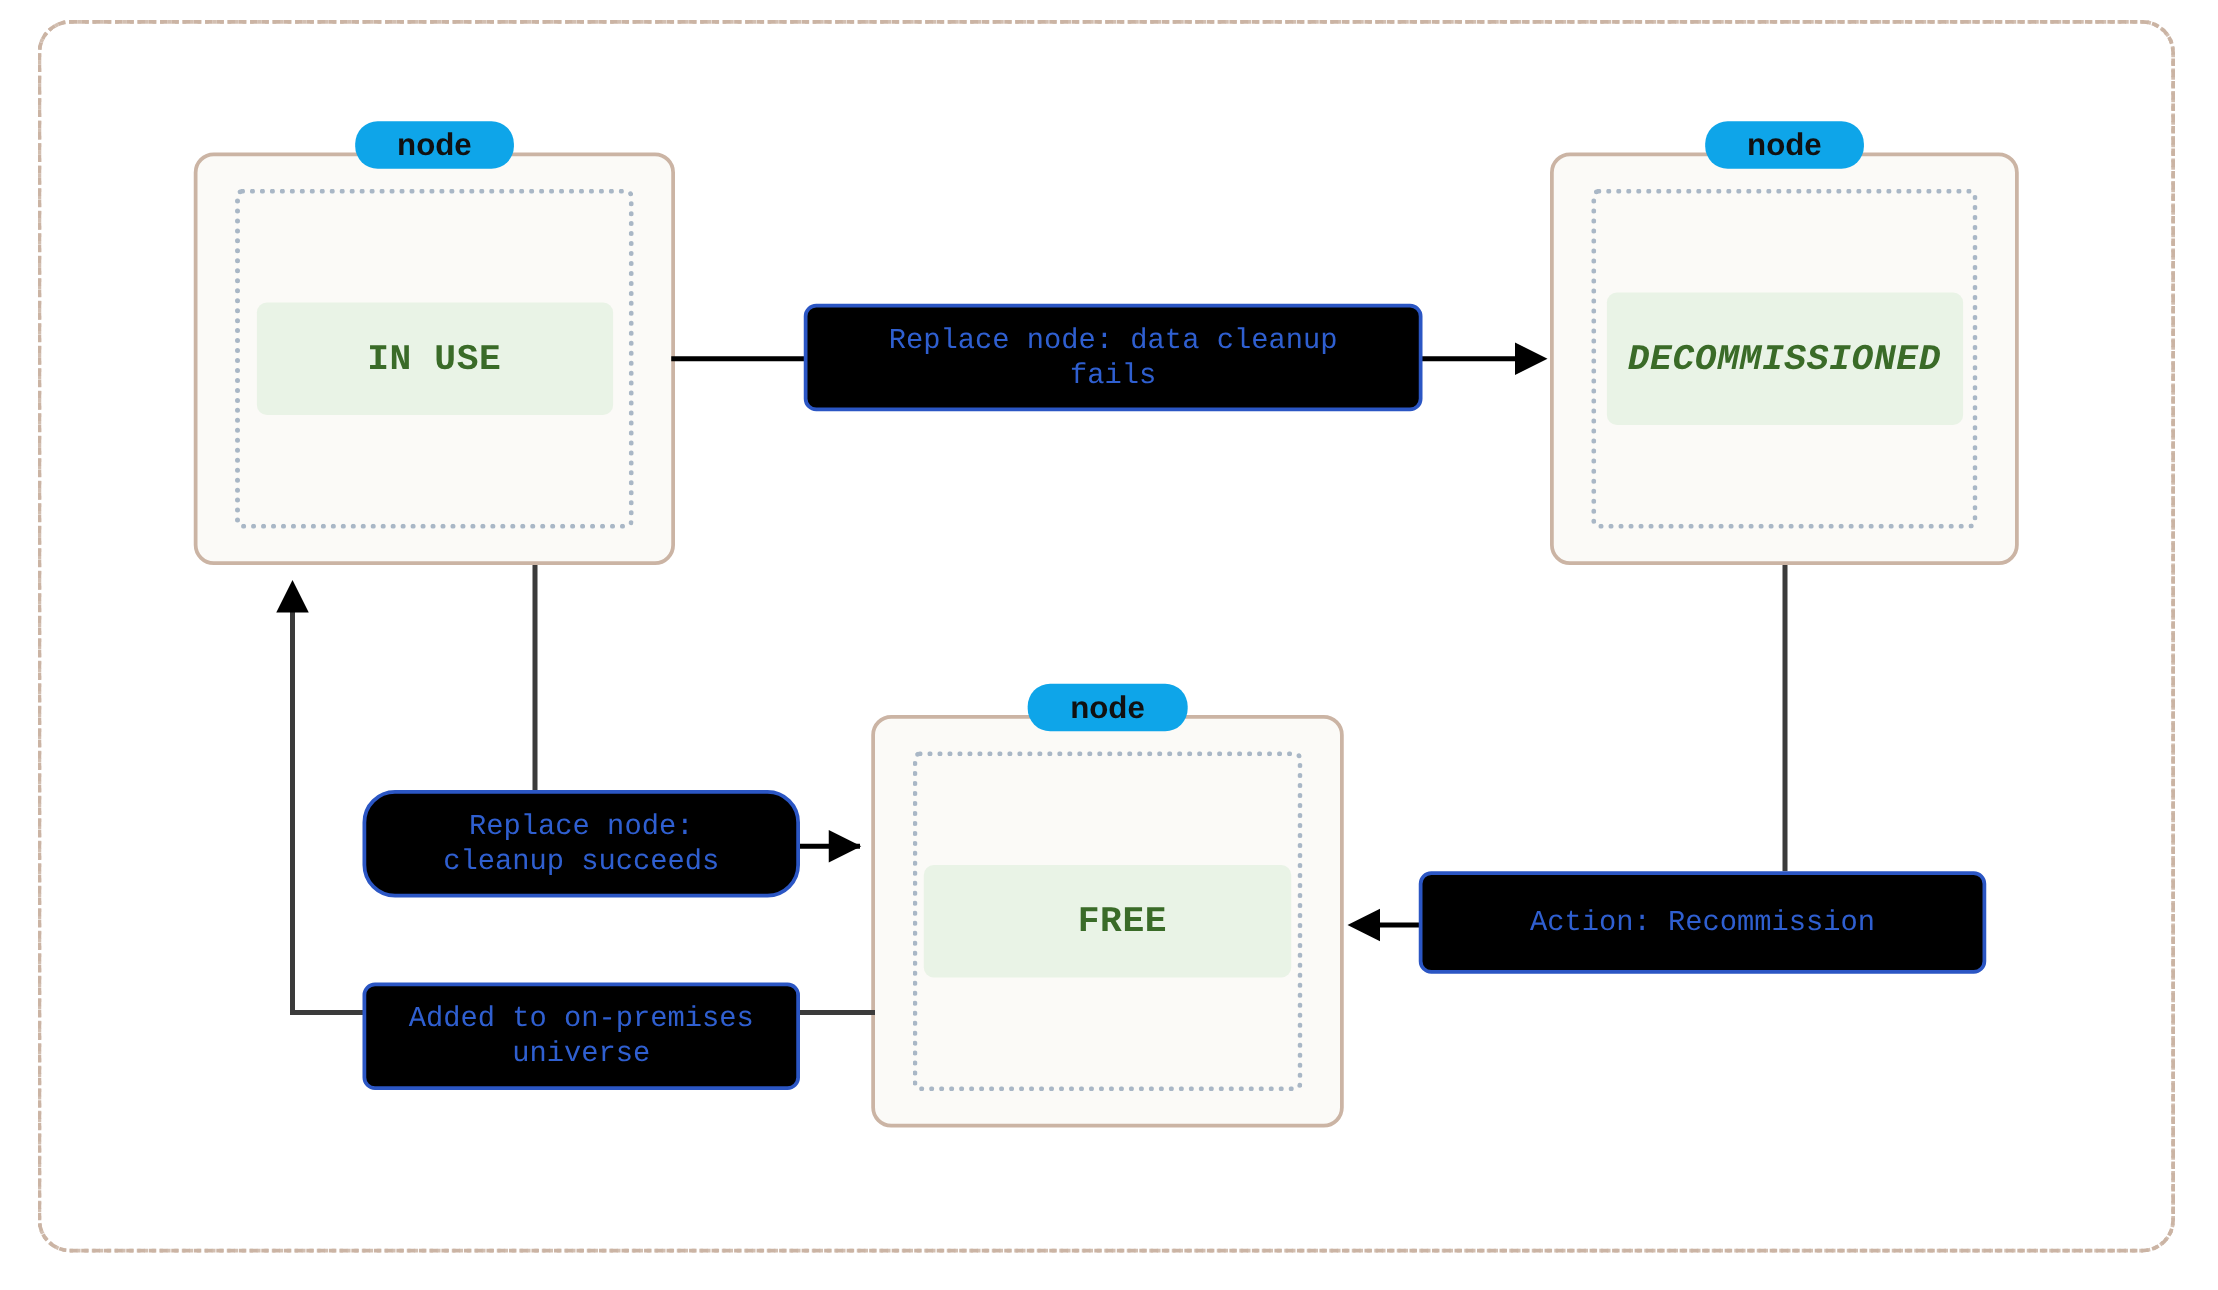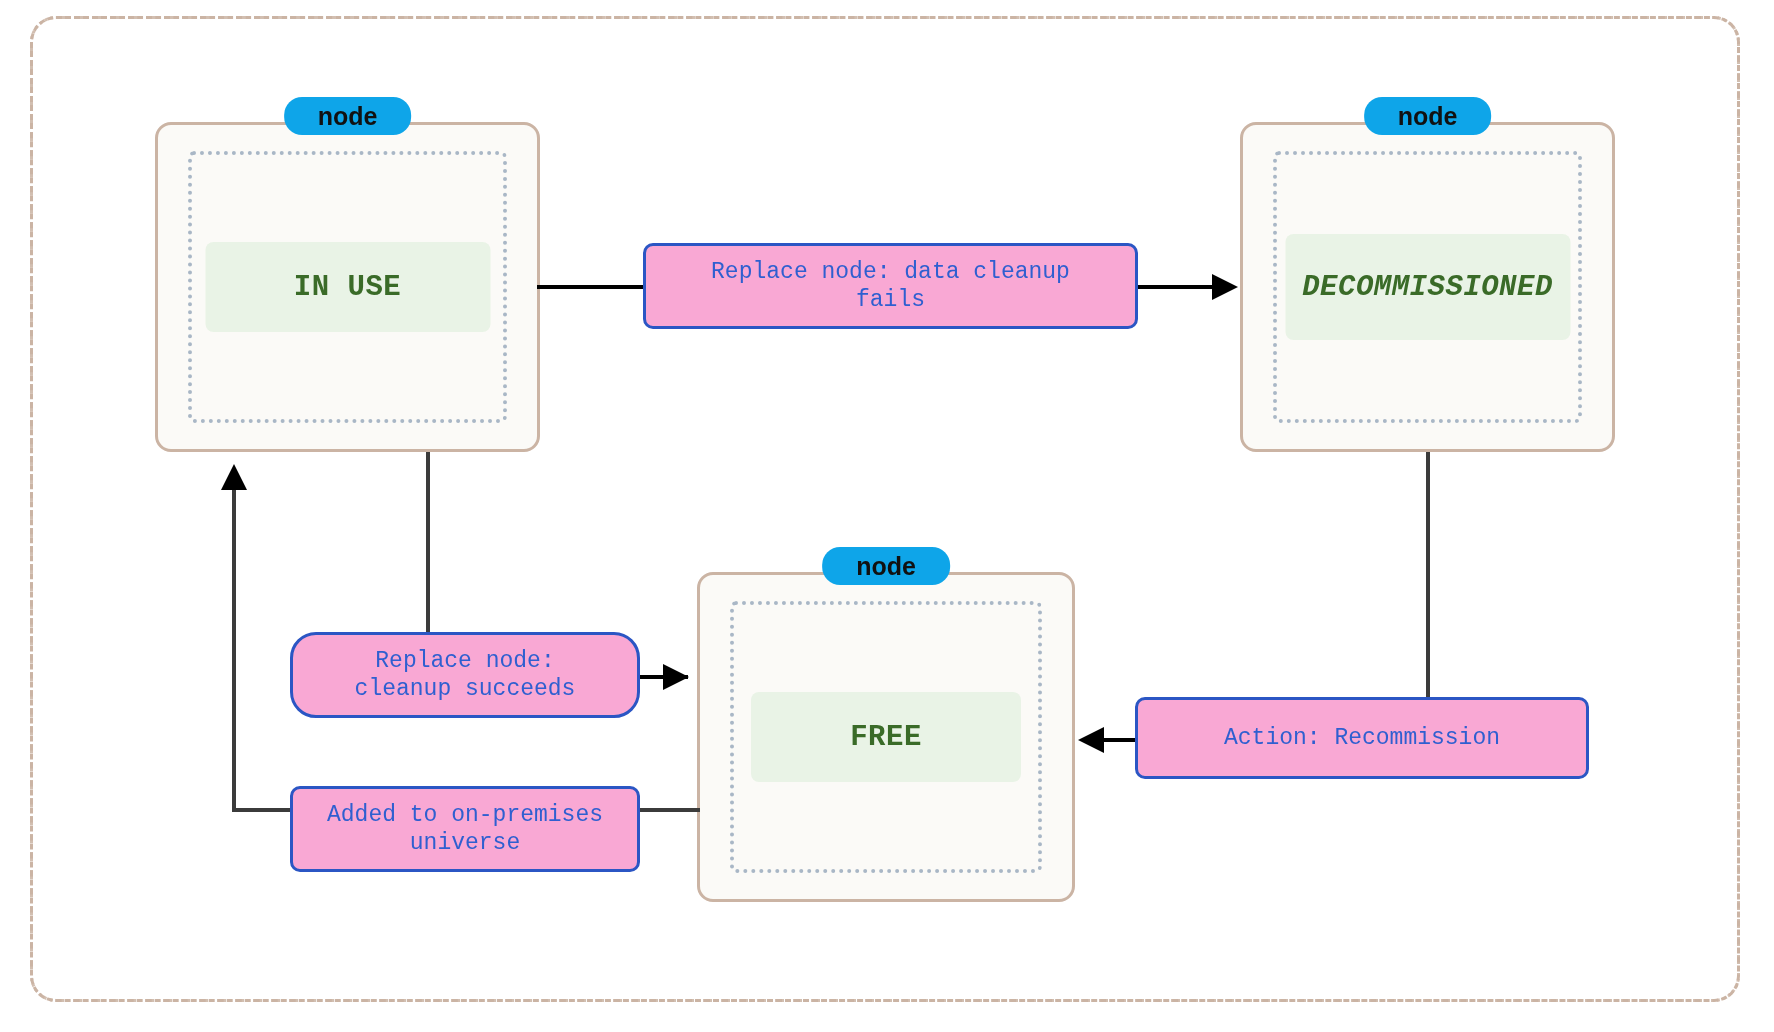--- a/index.html
+++ b/index.html
@@ -45,21 +45,21 @@
   .line.v{width:4px;}
   .line.black{background:#000;}
   .arrow{position:absolute;width:0;height:0;}
   .arrow.right{border-top:13px solid transparent;border-bottom:13px solid transparent;border-left:26px solid #000;}
   .arrow.left{border-top:13px solid transparent;border-bottom:13px solid transparent;border-right:26px solid #000;}
   .arrow.up{border-left:13px solid transparent;border-right:13px solid transparent;border-bottom:26px solid #000;}
 
   
   .edge-label{
     position:absolute;box-sizing:border-box;
-    background:#f9a8d4;border:3px solid #2b56c4;border-radius:10px;
+    background:#000000;border:3px solid #2b56c4;border-radius:10px;
     color:#2f5fd0;font-family:"Liberation Mono",monospace;
     font-size:23px;line-height:1.22;text-align:center;
     display:flex;align-items:center;justify-content:center;
     padding:8px 14px;white-space:pre-line;
   }
 </style>
 </head>
 <body>
 
 <div id="stage">
@@ -74,21 +74,21 @@
 
   <div class="composite" style="left:1240px;top:122px;width:375px;height:330px;">
     <div class="chip">node</div>
     <div class="inner-dotted"></div>
     <div class="state-pill" style="width:285px;height:106px;font-style:italic;">DECOMMISSIONED</div>
   </div>
 
   <div class="composite" style="left:697px;top:572px;width:378px;height:330px;">
     <div class="chip">node</div>
     <div class="inner-dotted"></div>
-    <div class="state-pill" style="width:270px;height:90px;">FREE</div>
+    <div class="state-pill" style="width:270px;height:90px;padding-left:24px;">FREE</div>
   </div>
 
   <div class="line h black" style="left:537px;top:285px;width:110px;"></div>
   <div class="line h black" style="left:1135px;top:285px;width:80px;"></div>
   <div class="arrow right" style="left:1212px;top:274px;"></div>
 
   <div class="edge-label" style="left:643px;top:243px;width:495px;height:86px;">Replace node: data cleanup
 fails</div>
 
   <div class="line v" style="left:426px;top:452px;height:180px;"></div>

